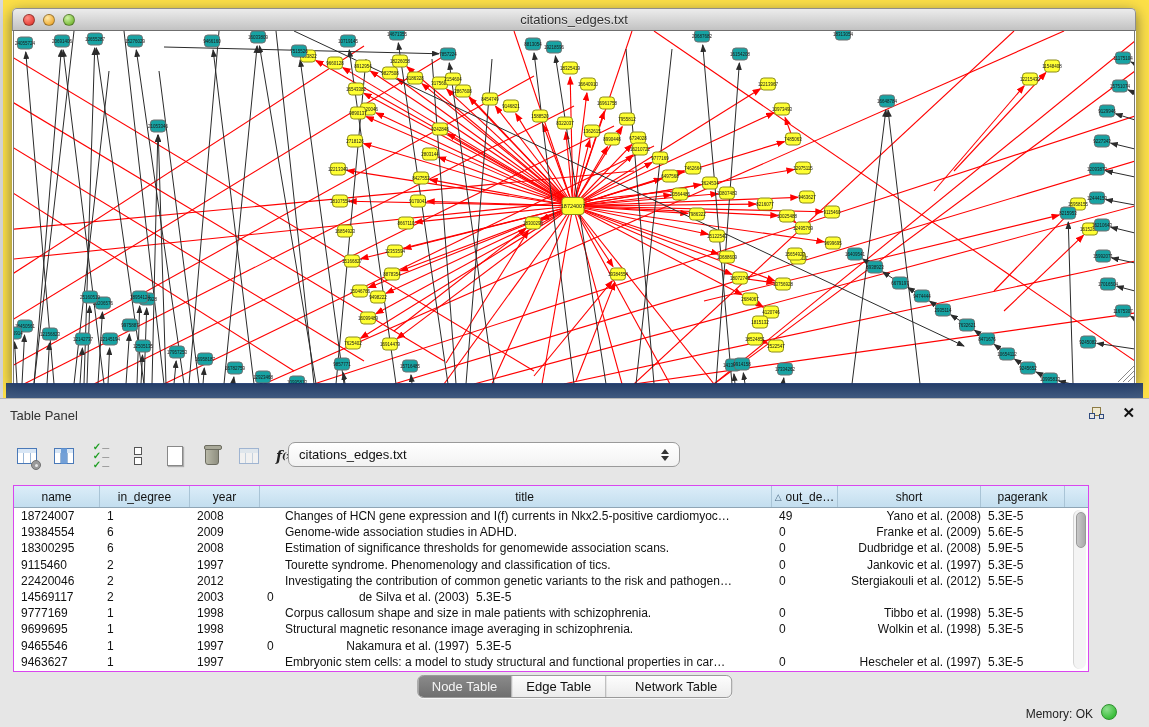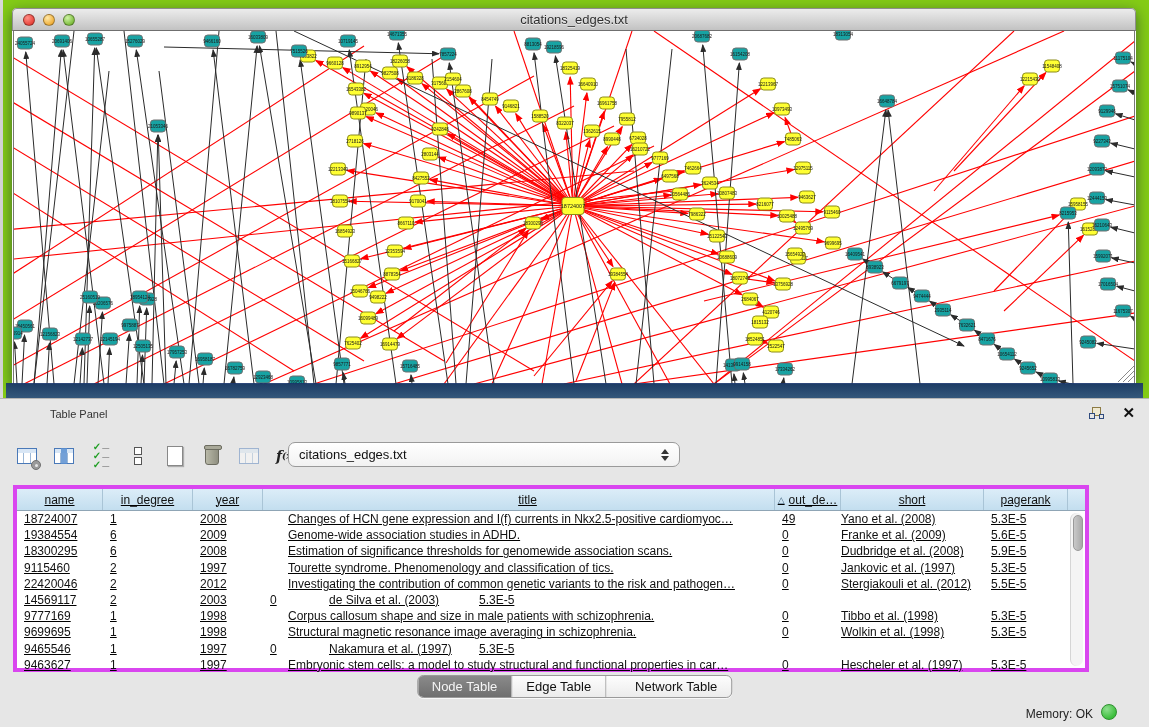--- a/index.html
+++ b/index.html
@@ -1,18 +1,18 @@
 <!DOCTYPE html>
 <html><head>
 <meta charset="utf-8">
 <style>
   * { margin:0; padding:0; box-sizing:border-box; }
   html,body { width:1149px; height:727px; overflow:hidden;
     font-family:"Liberation Sans", sans-serif; background:#47689F; }
-  #desktop { position:relative; width:1149px; height:727px; background:#84cc16; }
+  #desktop { position:relative; width:1149px; height:727px; background:#fde047; }
   #left-sliver { position:absolute; left:0; top:0; width:3px; height:398px; background:#D9D9D9; }
 
   
   #net-window { position:absolute; left:12px; top:8px; width:1124px; height:376px;
     border-radius:5px 5px 0 0; box-shadow:0 4px 14px rgba(10,20,60,.55); background:#fff; }
   .titlebar { height:23px; border-radius:5px 5px 0 0;
     background:linear-gradient(#ECECEC,#CFCFCF 70%,#C2C2C2);
     border:1px solid #8E8E8E; border-bottom:1px solid #6F6F6F;
     display:flex; align-items:center; position:relative; }
   .lights { display:flex; gap:8px; margin-left:10px; }
@@ -24,21 +24,21 @@
     color:#303030; text-shadow:0 1px 0 rgba(255,255,255,.6); }
   #canvas { position:relative; width:1122px; height:353px; margin-left:1px;
     background:#fff; overflow:hidden; border-left:1px solid #777; border-right:1px solid #777; }
   #win-shadow { position:absolute; left:6px; top:383px; width:1137px; height:15px;
     background:linear-gradient(#16336B,#2B4B86); opacity:.9; }
 
   
   #table-panel { position:absolute; left:0; top:398px; width:1149px; height:329px;
     background:#E6E6E6; border-top:1px solid #B5B5B5; }
   .panel-header { position:absolute; left:0; top:0; width:100%; height:34px; }
-  .panel-title { position:absolute; left:10px; top:9px; font-size:11px; color:#333;margin-left:40px; }
+  .panel-title { position:absolute; left:10px; top:9px; font-size:13px; color:#333; }
   .float-icon { position:absolute; right:44px; top:8px; width:16px; height:14px; cursor:pointer; }
   .float-icon .sq1 { position:absolute; left:3px; top:0; width:9px; height:9px;
     border:1px solid #8D7B45; background:#EFE9D2; }
   .float-icon .sq2 { position:absolute; left:0; top:6px; width:6px; height:6px;
     border:1px solid #2F4B7E; background:#E6E6E6; }
   .float-icon .sq3 { position:absolute; left:10px; top:7px; width:5px; height:5px;
     border:1px solid #2F4B7E; background:#E6E6E6; }
   .close-icon { position:absolute; right:14px; top:5px; font-size:15px; font-weight:bold;
     color:#111; cursor:pointer; }
 
@@ -78,30 +78,30 @@
     display:flex; align-items:center; padding:0 10px; cursor:pointer; }
   .dropdown .value { font-size:13px; color:#111; flex:1; }
   .spinner { display:flex; flex-direction:column; gap:2px; align-items:center; }
   .spinner .up { width:0; height:0; border-left:4px solid transparent;
     border-right:4px solid transparent; border-bottom:5px solid #333; }
   .spinner .down { width:0; height:0; border-left:4px solid transparent;
     border-right:4px solid transparent; border-top:5px solid #333; }
 
   
   .table-wrap { position:absolute; left:13px; top:86px; width:1076px; height:187px;
-    background:#fff; border:4px solid #d946ef;text-decoration:underline; }
+    background:#fff; border:1px solid #d946ef; }
   .thead { display:flex; height:22px; background:linear-gradient(#DCEDF8,#C3DEEF);
     border-bottom:1px solid #8FA5B5; }
   .th { font-size:12px; color:#111; display:flex; align-items:center; justify-content:center;
     border-right:1px solid #A9C4D6; cursor:pointer; white-space:nowrap; overflow:hidden; }
   .th .sort-tri { color:#47657F; font-size:9px; margin-right:4px; }
   .trow { display:flex; height:16.2px; align-items:center; cursor:default; }
   .td { font-size:12px; color:#111; white-space:nowrap; overflow:hidden; padding-left:7px; }
   .c0{width:86px;} .c1{width:90px;} .c2{width:70px;} .c3{width:494px;margin-left:18px;} .c4{width:66px;}
-  .c5{width:143px; text-align:left; padding-left:0;} .c6{width:84px;}
+  .c5{width:143px; text-align:right; padding-left:0;} .c6{width:84px;}
   .vscroll { position:absolute; right:2px; top:24px; bottom:2px; width:13px;
     background:#F4F4F4; border-left:1px solid #D5D5D5; border-radius:7px; }
   .vthumb { position:absolute; left:1.5px; top:2px; width:10px; height:36px;
     background:linear-gradient(90deg,#C9C9C9,#A9A9A9); border-radius:6px; border:1px solid #999; }
 
   
   .tabbar { position:absolute; left:0; top:273px; width:100%; height:28px; }
   .seg { position:absolute; left:50%; top:3px; transform:translateX(-50%); display:flex;
     border:1px solid #9A9A9A; border-radius:6px; overflow:hidden;
     background:linear-gradient(#FDFDFD,#ECECEC); box-shadow:0 1px 0 rgba(255,255,255,.7); }

